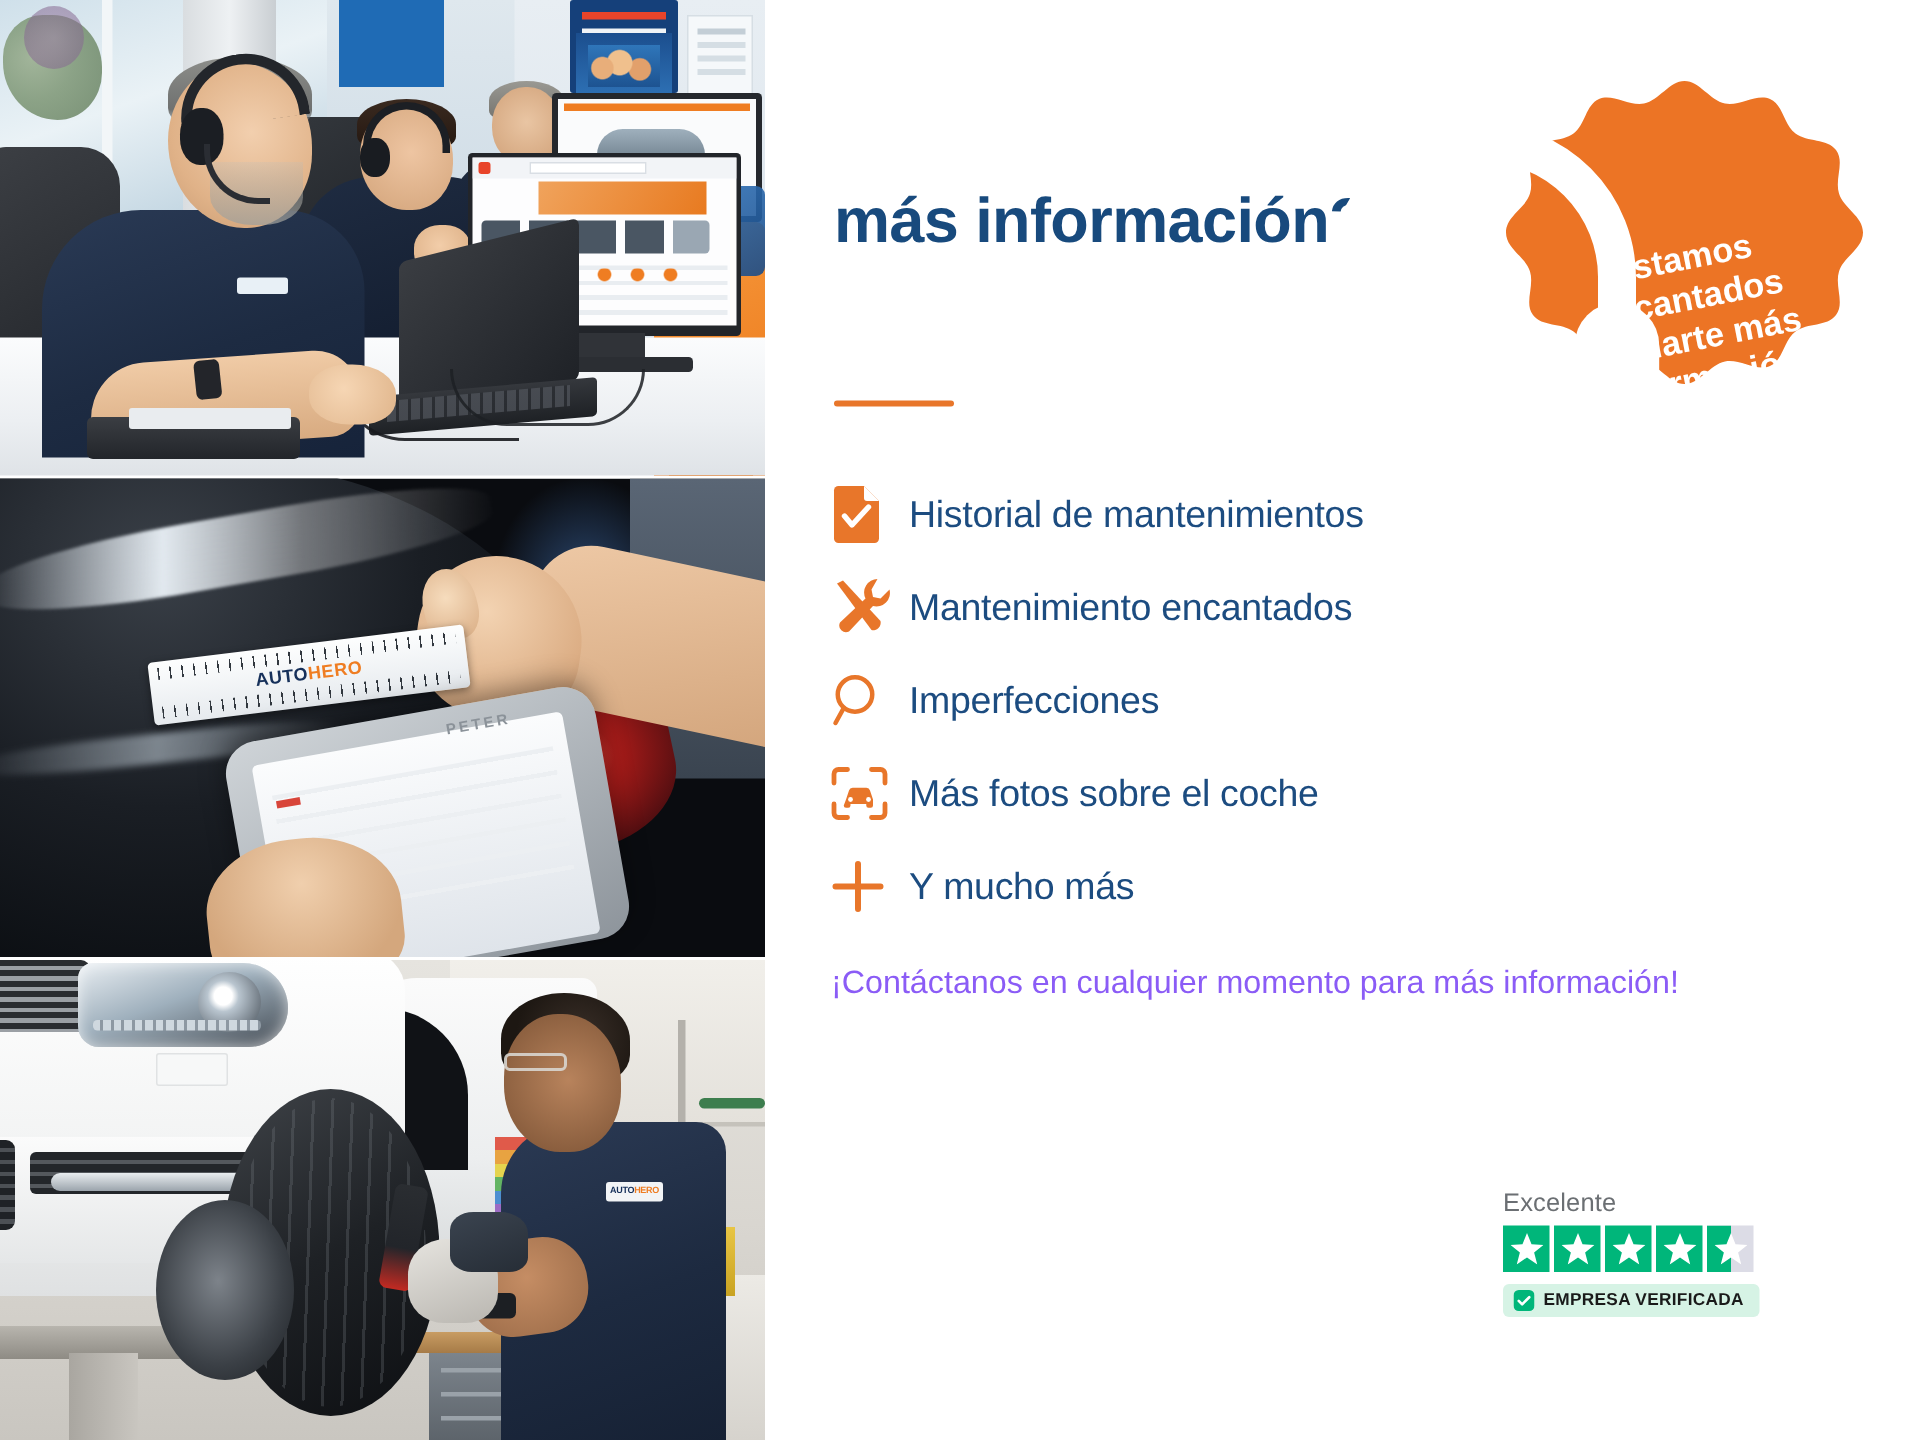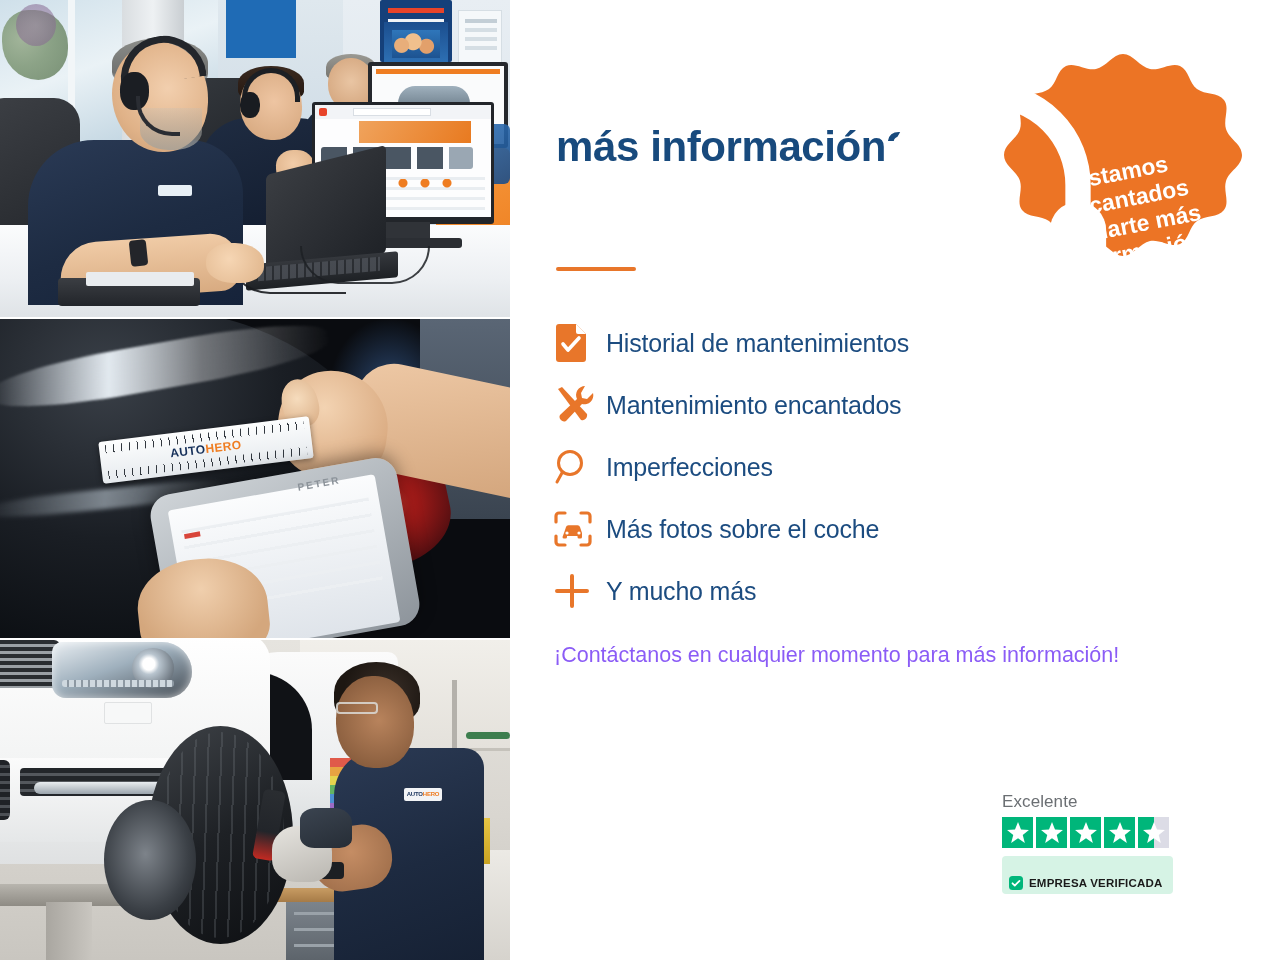--- a/index.html
+++ b/index.html
@@ -748,21 +748,21 @@
   .tp-star-box.half::before {
     content:""; position:absolute; left:0; top:0; width:50%; height:100%;
     background:#00b67a;
   }
   .tp-star-box svg { position:relative; z-index:2; }
   .tp-verified {
     margin-top: 8px;
     display: inline-flex; align-items: center; gap: 6px;
     background: #d6f3e5;
     border-radius: 4px;
-    padding: 20px 10px 4px 7px;
+    padding: 4px 10px 4px 7px;
   }
   .tp-verified-check { width: 14px; height: 14px; }
   .tp-verified-text {
     font-size: 11.5px; font-weight: 700; color: #1a1a1a; letter-spacing: .2px;
   }
 </style>
 </head>
 <body>
 
 <div id="page">

